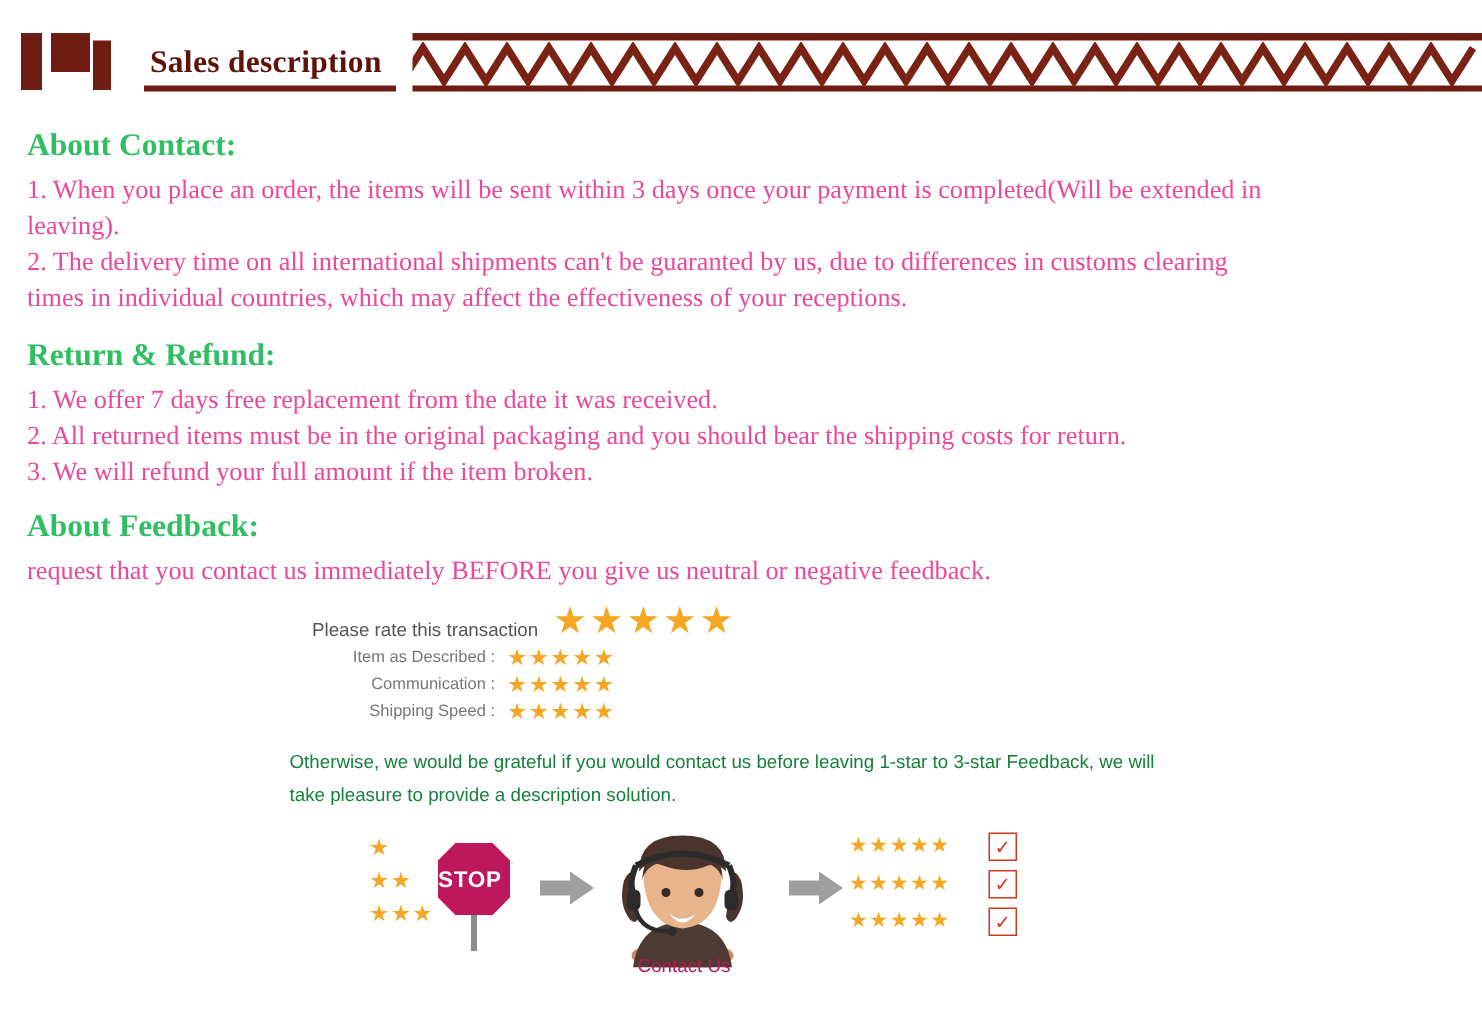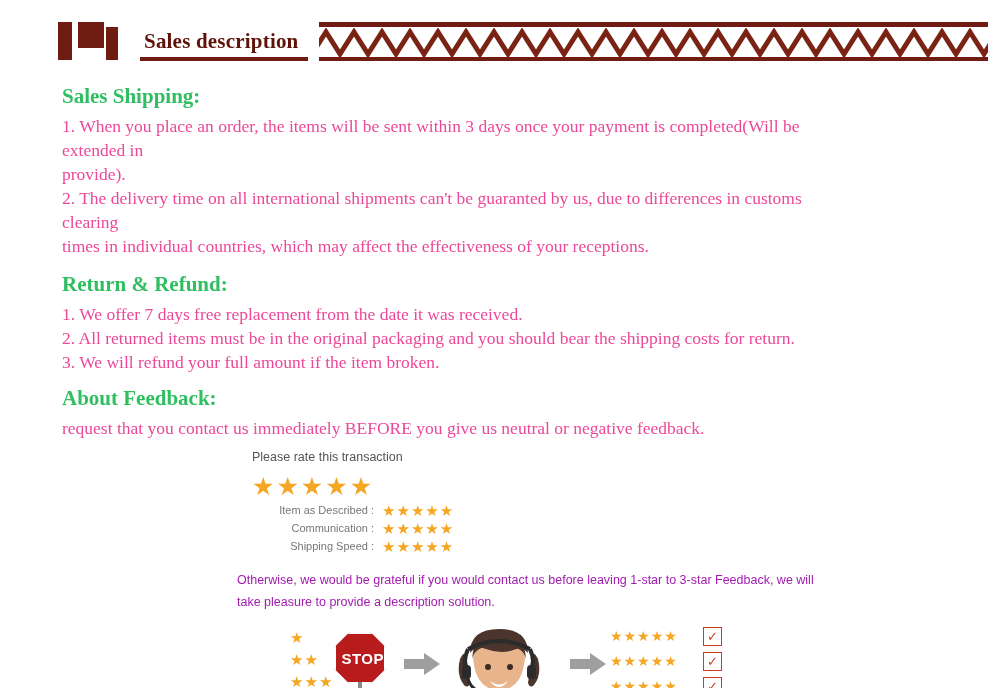--- a/index.html
+++ b/index.html
@@ -11,21 +11,20 @@
     height: 688px;
     background: #ffffff;
     font-family: "Liberation Serif", serif;
     overflow: hidden;
   }
   .page {
     position: relative;
     width: 872px;
     height: 688px;
     box-sizing: border-box;
-    padding-left: 44px;
   }
 
   
   .banner {
     position: relative;
     height: 72px;
     width: 988px;
   }
   .banner-bar-top {
     position: absolute;
@@ -132,23 +131,22 @@
   }
 
   
   .rating-area {
     position: relative;
     margin-top: 10px;
     padding-left: 190px;
   }
   .rate-main {
     display: flex;
-    align-items: flex-start;
+    align-items: flex-end;
     gap: 10px;
-    flex-direction: column;
   }
   .rate-main-label {
     font-family: "Liberation Sans", sans-serif;
     font-size: 12.5px;
     color: #555555;
   }
   .stars-big {
     color: #f5a623;
     font-size: 25px;
     letter-spacing: 2px;
@@ -178,21 +176,21 @@
   }
 
   .otherwise {
     margin-top: 14px;
     padding-left: 175px;
   }
   .otherwise p {
     font-family: "Liberation Sans", sans-serif;
     font-size: 12.5px;
     line-height: 22px;
-    color: #a21caf;
+    color: #15803d;
     margin: 0;
   }
 
   
   .bottom-row {
     position: relative;
     margin-top: 14px;
     height: 110px;
   }
   .stairs {
@@ -215,27 +213,27 @@
     top: 5px;
     width: 58px;
     height: 72px;
   }
   .stop-oct {
     position: absolute;
     left: 0;
     top: 0;
     width: 52px;
     height: 52px;
-    background: #b91c1c;
+    background: #be185d;
     clip-path: polygon(30% 0%, 70% 0%, 100% 30%, 100% 70%, 70% 100%, 30% 100%, 0% 70%, 0% 30%);
     border: 2px solid #ffffff;
     box-sizing: border-box;
     display: flex;
     align-items: center;
-    justify-content: flex-end;
+    justify-content: flex-start;
   }
   .stop-oct span {
     font-family: "Liberation Sans", sans-serif;
     font-weight: bold;
     font-size: 15px;
     color: #ffffff;
     letter-spacing: 0.5px;
   }
   .stop-pole {
     position: absolute;
@@ -323,24 +321,24 @@
     <div class="banner-white-mask"></div>
     <div class="banner-block-a"></div>
     <div class="banner-block-b"></div>
     <div class="banner-block-c"></div>
     <div class="banner-underline"></div>
     <div class="banner-title">Sales description</div>
   </div>
 
   <div class="content">
 
-    <h2 class="section">Sales Shipping:</h2>
+    <h2 class="section">About Contact:</h2>
     <div class="para-block gap-after">
       <p class="line">1. When you place an order, the items will be sent within 3 days once your payment is completed(Will be extended in</p>
-      <p class="line">provide).</p>
+      <p class="line">leaving).</p>
       <p class="line">2. The delivery time on all international shipments can't be guaranted by us, due to differences in customs clearing</p>
       <p class="line">times in individual countries, which may affect the effectiveness of your receptions.</p>
     </div>
 
     <h2 class="section">Return &amp; Refund:</h2>
     <div class="para-block">
       <p class="line">1. We offer 7 days free replacement from the date it was received.</p>
       <p class="line">2. All returned items must be in the original packaging and you should bear the shipping costs for return.</p>
       <p class="line">3. We will refund your full amount if the item broken.</p>
     </div>

